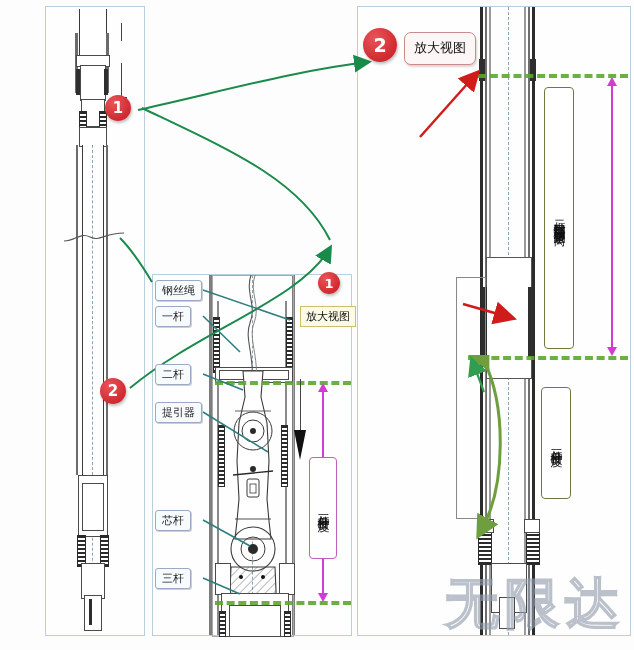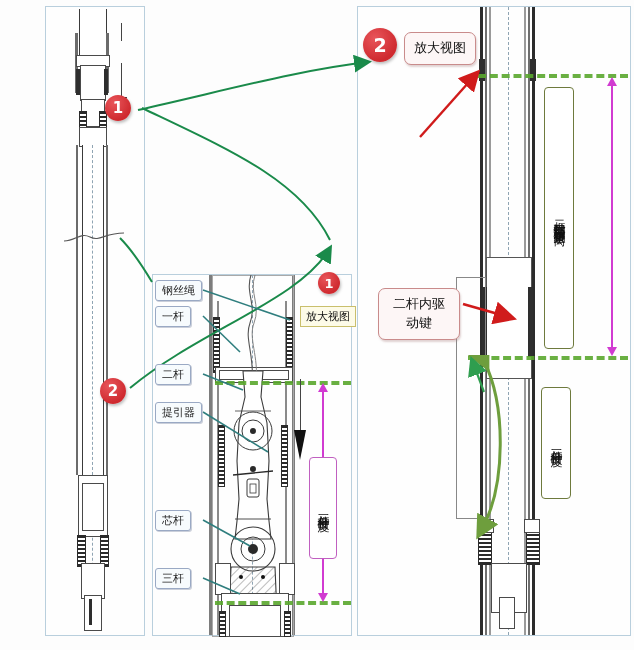--- a/index.html
+++ b/index.html
@@ -317,16 +317,16 @@
   <div class="yellowbox" style="left:300px;top:306px;">放大视图</div>
 
   <div class="badge" style="left:105px;top:95px;width:26px;height:26px;font-size:15px;">1</div>
   <div class="badge" style="left:100px;top:378px;width:26px;height:26px;font-size:15px;">2</div>
 
   <div class="badge" style="left:363px;top:28px;width:34px;height:34px;font-size:19px;">2</div>
 
   <div class="redbox" style="left:404px;top:32px;">放大视图</div>
 
 
-  <div class="redbox" style="left:378px;top:288px;width:62px;white-space:normal;">二杆内驱动键</div>
-
+
+  <div id="wm">无限达</div>
 
 </div>
 
 </body></html>

